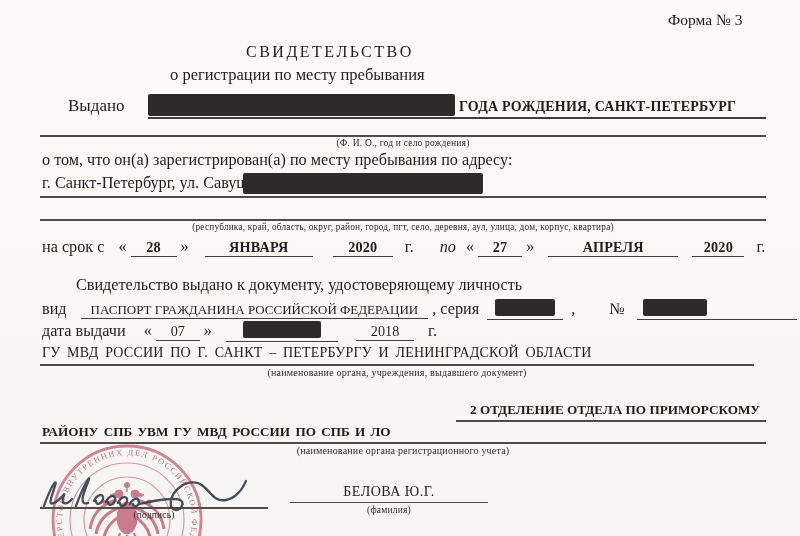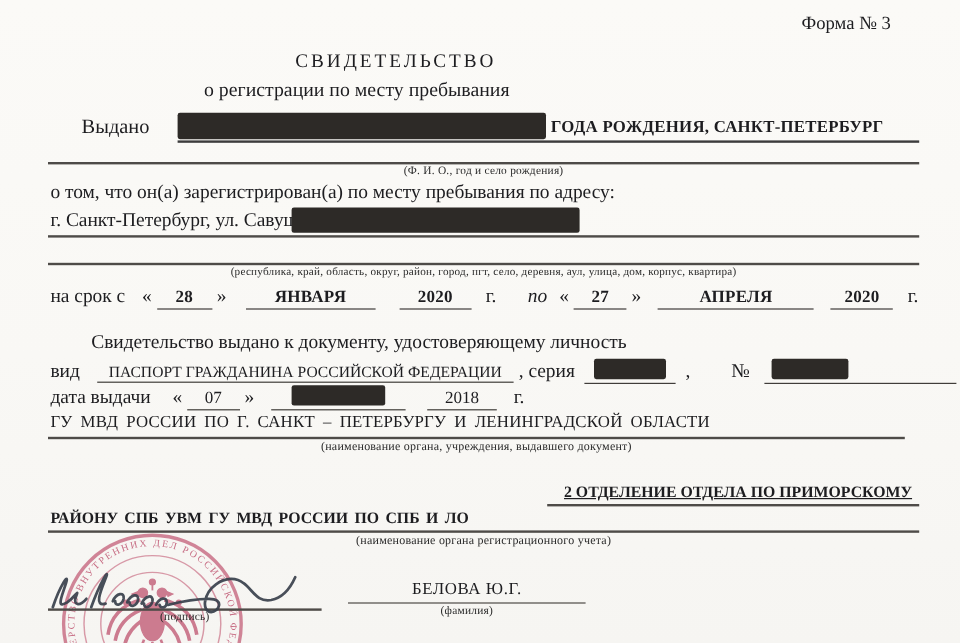--- a/index.html
+++ b/index.html
@@ -133,21 +133,21 @@
       <span>»</span>
       <span class="blank" style="width:112px;margin-left:10px;"><span class="redact" style="width:78px;height:17px;vertical-align:-2px;"></span></span>
       <span class="blank rval" style="width:58px;margin-left:14px;">2018</span>
       <span style="margin-left:10px;">г.</span>
     </div>
 
     <div class="abs" style="left:42px;top:345px;font-size:14px;word-spacing:3px;letter-spacing:.2px;">ГУ МВД РОССИИ ПО Г. САНКТ – ПЕТЕРБУРГУ И ЛЕНИНГРАДСКОЙ ОБЛАСТИ</div>
     <div class="rule" style="left:40px;top:364px;width:714px;"></div>
     <div class="cap" style="left:40px;top:367px;width:714px;font-size:10px;">(наименование органа, учреждения, выдавшего документ)</div>
 
-    <div class="abs" style="left:470px;top:402px;font-size:13.2px;font-weight:bold;text-decoration:underline;">2 ОТДЕЛЕНИЕ ОТДЕЛА ПО ПРИМОРСКОМУ</div>
+    <div class="abs" style="left:470px;top:402px;font-size:13.2px;font-weight:bold;">2 ОТДЕЛЕНИЕ ОТДЕЛА ПО ПРИМОРСКОМУ</div>
     <div class="rule" style="left:456px;top:420px;width:310px;height:1.6px;"></div>
 
     <div class="abs" style="left:42px;top:424px;font-size:13.2px;font-weight:bold;word-spacing:2px;">РАЙОНУ СПБ УВМ ГУ МВД РОССИИ ПО СПБ И ЛО</div>
     <div class="rule" style="left:40px;top:442px;width:726px;height:1.6px;"></div>
     <div class="cap" style="left:40px;top:445px;width:726px;font-size:10px;">(наименование органа регистрационного учета)</div>
 
     <div class="rule" style="left:40px;top:507px;width:228px;height:1.6px;"></div>
     <div class="cap" style="left:40px;top:510px;width:228px;">(подпись)</div>
 
     <div class="abs" style="left:290px;top:484px;width:198px;text-align:center;font-size:14px;letter-spacing:.5px;">БЕЛОВА Ю.Г.</div>

